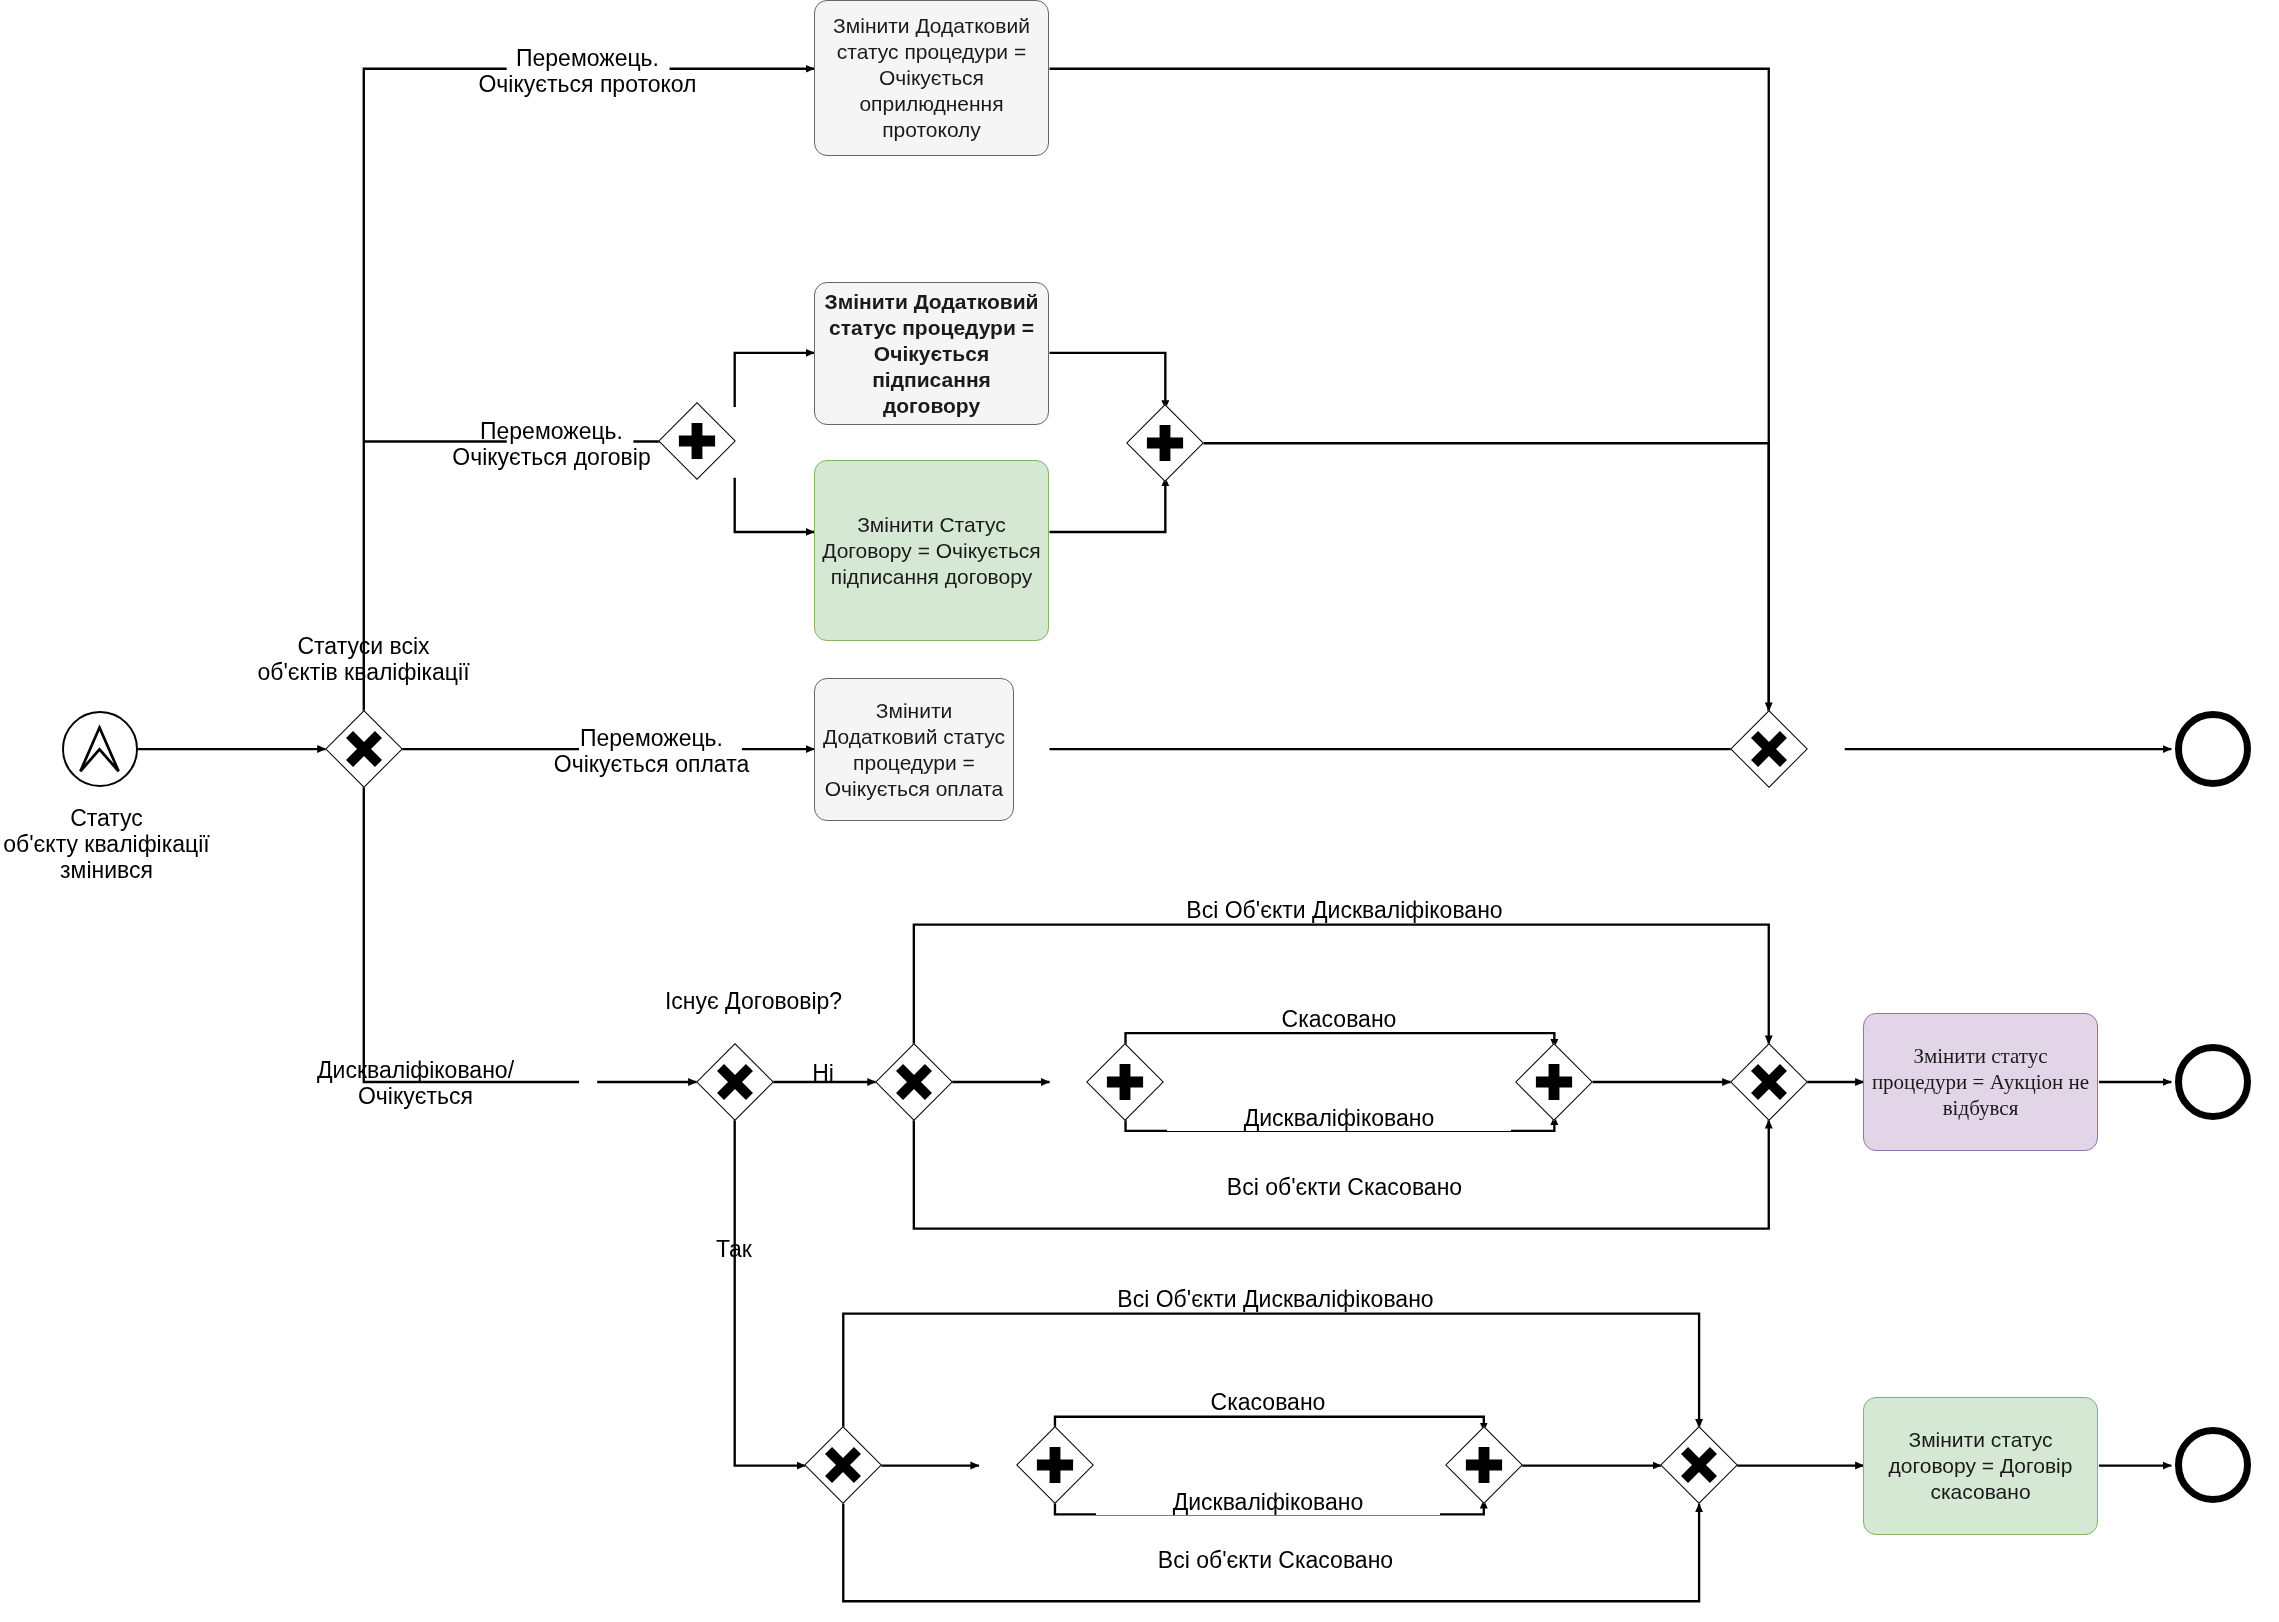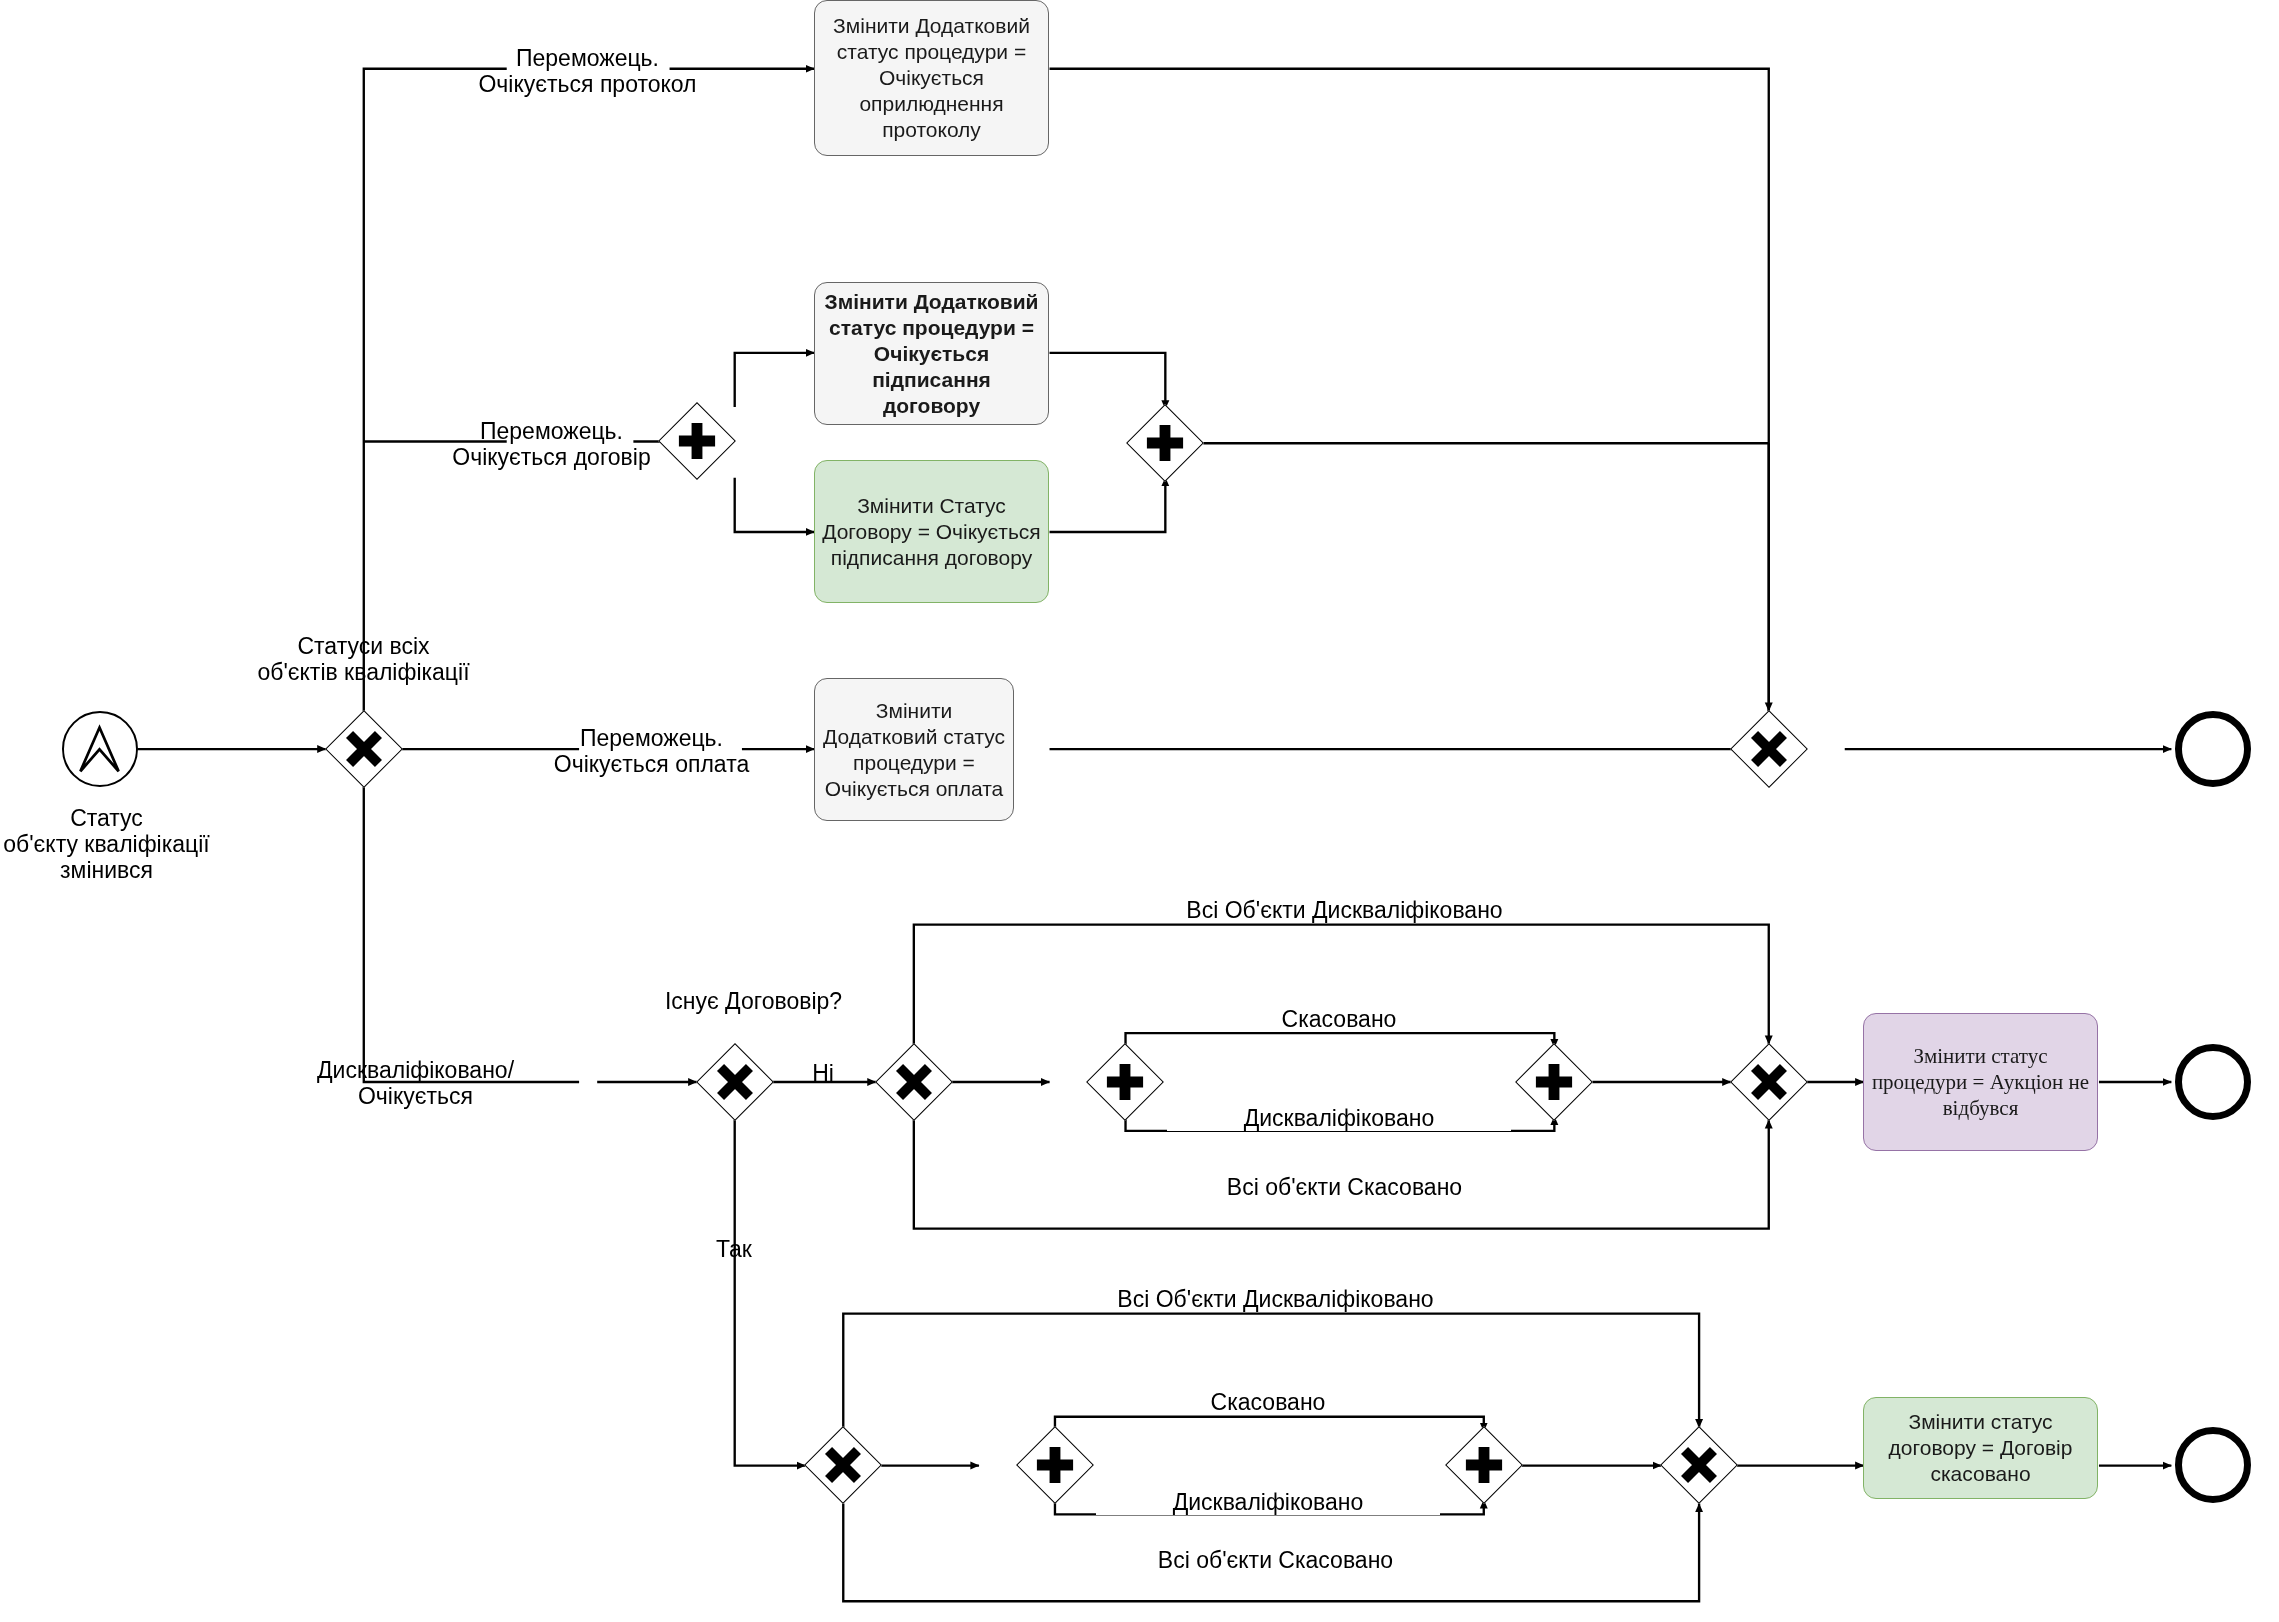--- a/index.html
+++ b/index.html
@@ -148,21 +148,21 @@
     </svg>
   </div>
 
   <div class="node task" style="left:814px;top:282px;width:235px;height:143px;font-weight:bold;">
     <span>Змінити Додатковий
 статус процедури
 = Очікується
 підписання договору</span>
   </div>
 
-  <div class="node task green" style="left:814px;top:460px;width:235px;height:143px;">
+  <div class="node task green" style="left:814px;top:460px;width:235px;height:181px;">
     <span>Змінити Статус
 Договору
 = Очікується
 підписання договору</span>
   </div>
 
   <div class="node gw" style="left:1127px;top:405px;">
     <div class="dia"></div>
     <svg class="mark" viewBox="0 0 84 84">
       <path d="M42,22 L42,62 M22,42 L62,42" stroke="#000" stroke-width="12"></path>
@@ -266,21 +266,21 @@
     <svg class="mark" viewBox="0 0 84 84">
       <path d="M26,26 L58,58 M58,26 L26,58" stroke="#000" stroke-width="11"></path>
     </svg>
   </div>
 
   <div class="lbl" style="left:977px;top:1286px;width:597px;">Всі Об'єкти Дискваліфіковано</div>
   <div class="lbl" style="left:1096px;top:1389px;width:344px;background:#fff;">Скасовано</div>
   <div class="lbl" style="left:1096px;top:1489px;width:344px;background:#fff;">Дискваліфіковано</div>
   <div class="lbl" style="left:977px;top:1547px;width:597px;">Всі об'єкти Скасовано</div>
 
-  <div class="node task green" style="left:1863px;top:1397px;width:235px;height:102px;">
+  <div class="node task green" style="left:1863px;top:1397px;width:235px;height:138px;">
     <span>Змінити статус
 договору = Договір
 скасовано</span>
   </div>
   <div class="node end-ev" style="left:2175px;top:1427px;"></div>
 
 </div>
 
 
 </body></html>

